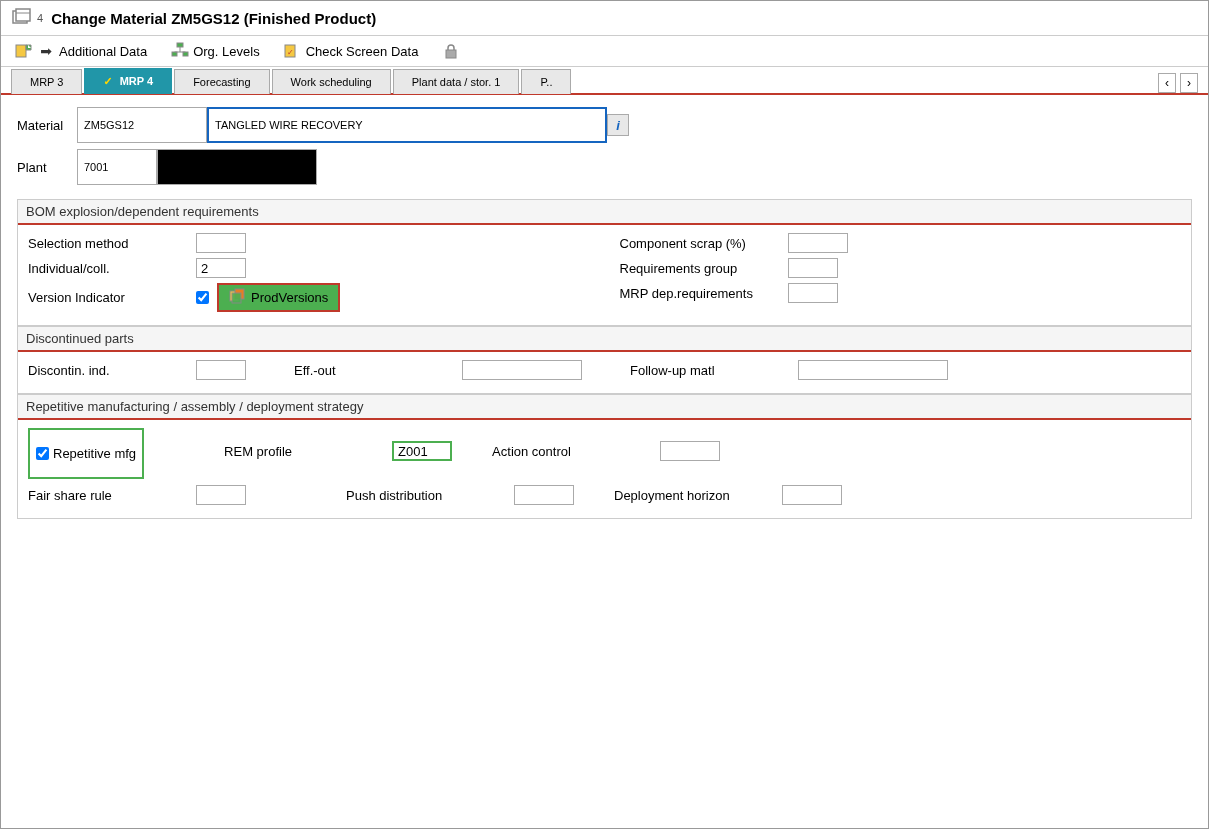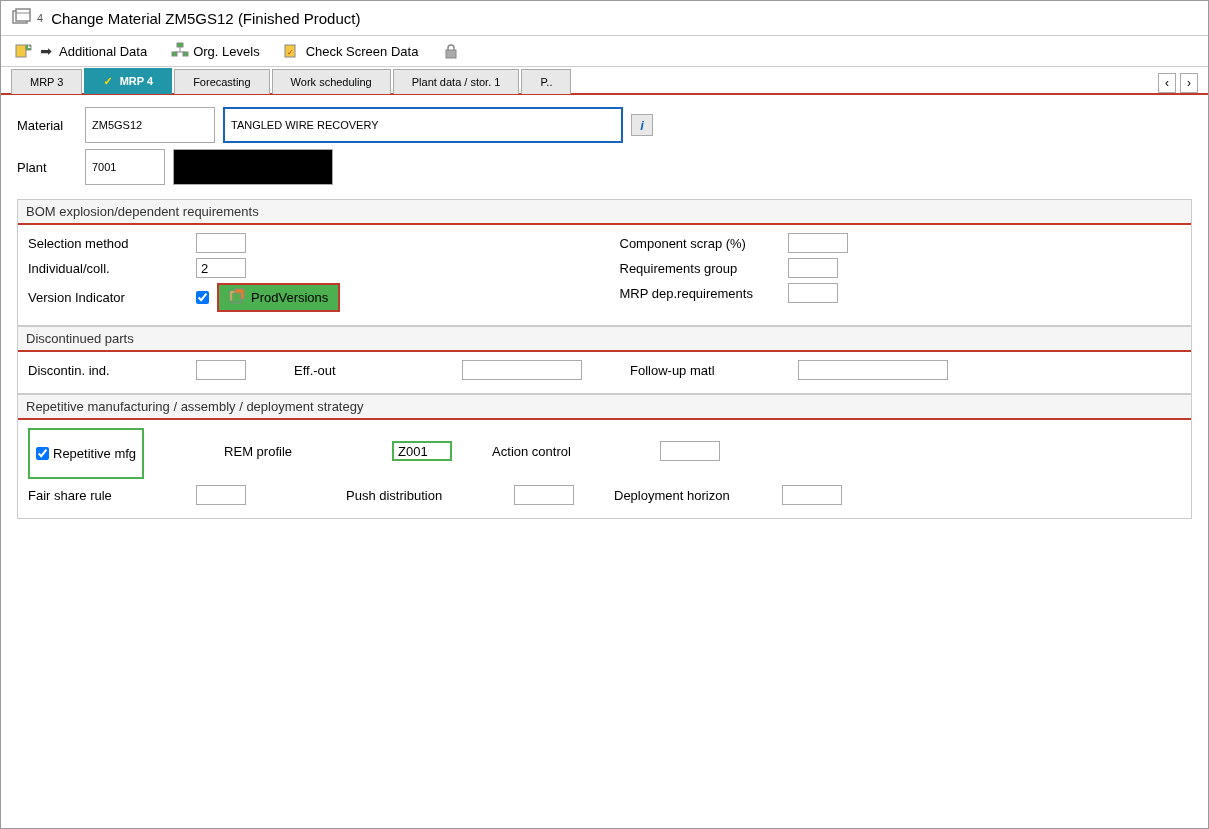--- a/index.html
+++ b/index.html
@@ -23,21 +23,21 @@
       border-bottom: 1px solid #ccc;
       gap: 8px;
     }
     .title-bar-icon {
       display: flex;
       align-items: center;
       gap: 4px;
     }
     .title-text {
       font-size: 15px;
-      font-weight: normal;
+      font-weight: bold;
       color: #000;
     }
     .toolbar {
       display: flex;
       align-items: center;
       padding: 4px 10px;
       background: #fff;
       border-bottom: 1px solid #ccc;
       gap: 16px;
     }
@@ -98,21 +98,21 @@
       font-size: 12px;
     }
     .content-area {
       padding: 12px 16px;
       background: #fff;
     }
     .material-row {
       display: flex;
       align-items: center;
       margin-bottom: 6px;
-      gap: 8px;
+      gap: 0;
     }
     .label {
       color: #000;
       font-size: 13px;
       min-width: 60px;
     }
     .field-box {
       border: 1px solid #aaa;
       padding: 2px 6px;
       background: #fff;

